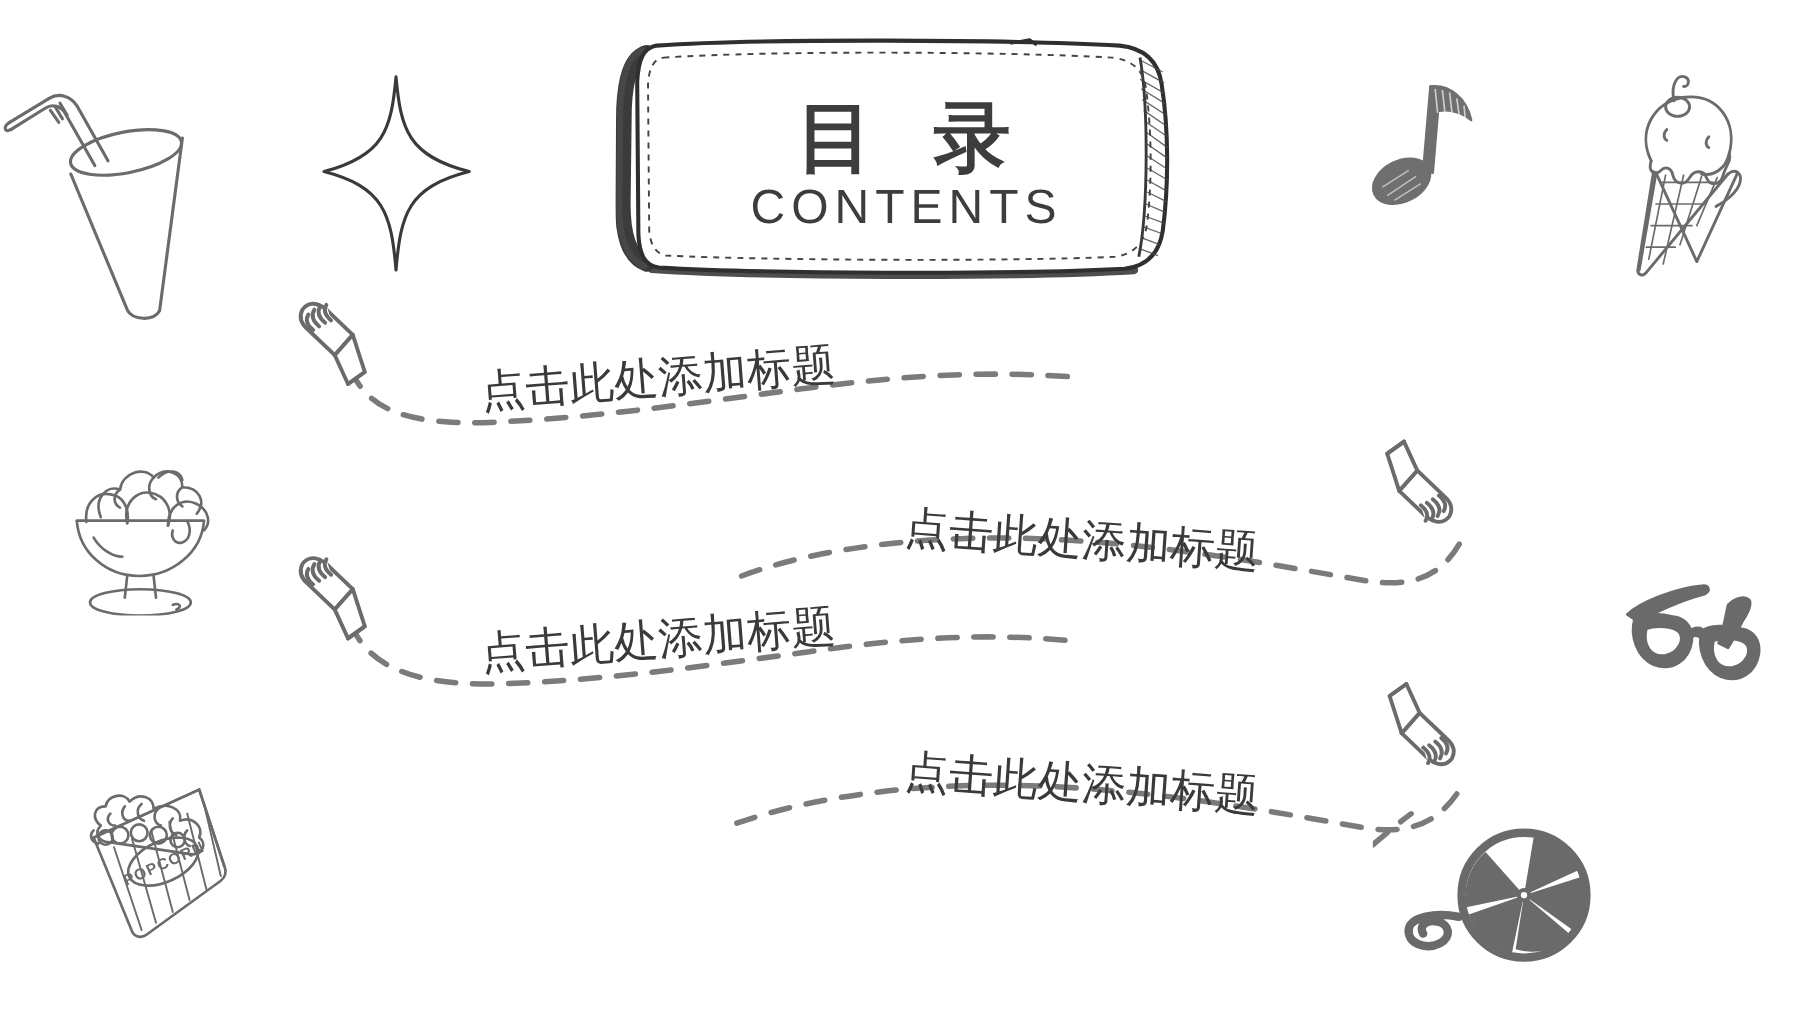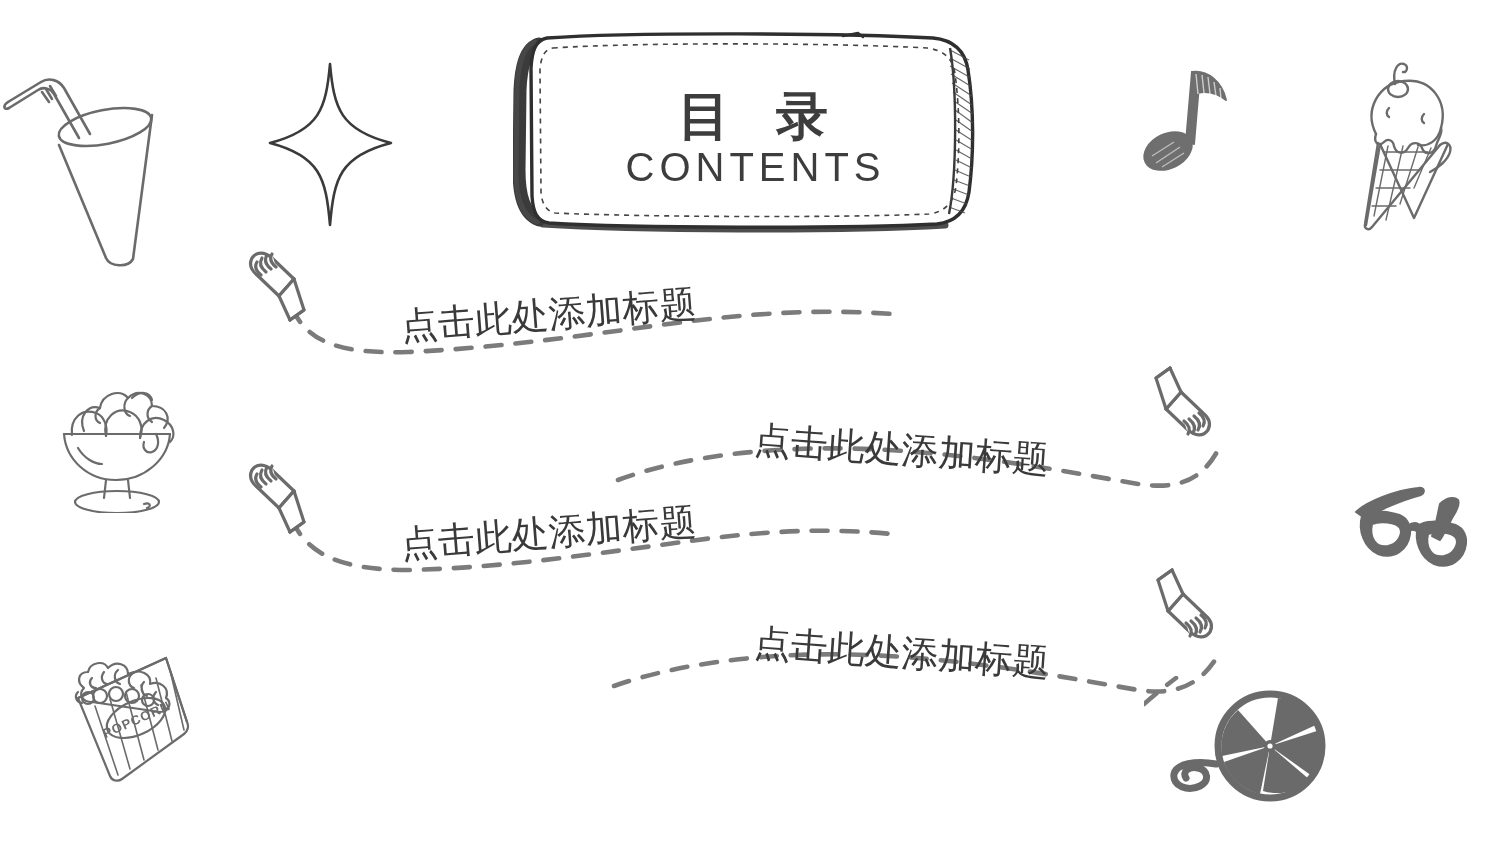--- a/index.html
+++ b/index.html
@@ -33,21 +33,21 @@
     left: 0; top: 0;
     width: 480px;
     height: 205px;
     display: flex;
     flex-direction: column;
     align-items: center;
     justify-content: center;
     pointer-events: none;
   }
   #title-cn {
-    font-size: 52px;
+    font-size: 64px;
     letter-spacing: 14px;
     text-indent: 14px;
     color: #3d3d3d;
     font-weight: 700;
     line-height: 1.02;
     margin-top: 18px;
     font-family: "DejaVu Sans", "Liberation Sans", sans-serif;
   }
   #title-en {
     font-size: 40px;

